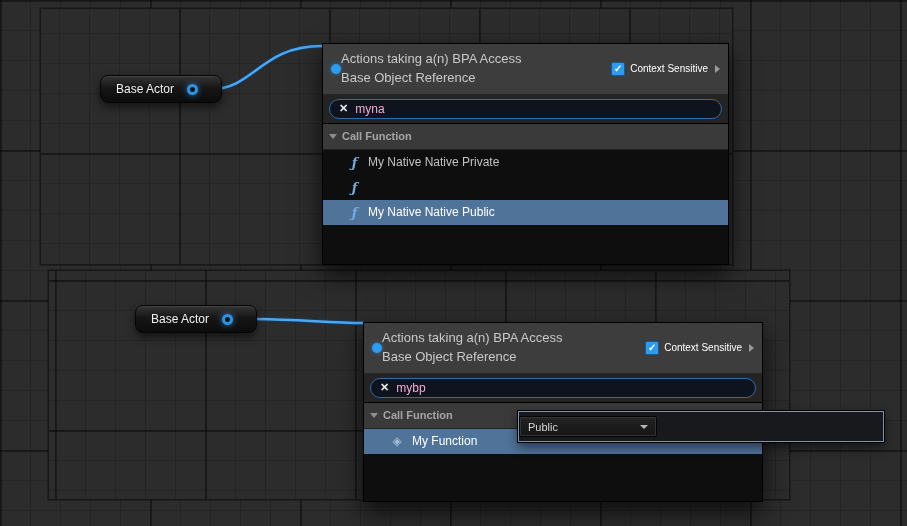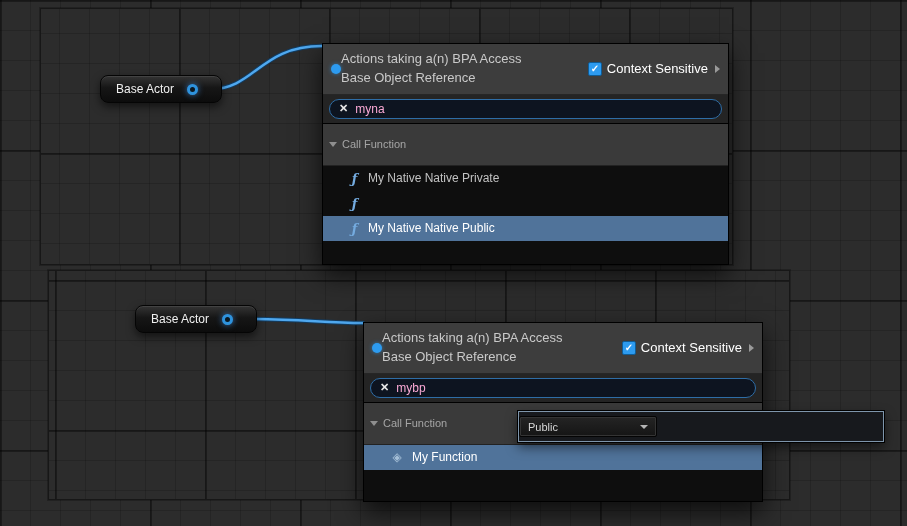--- a/index.html
+++ b/index.html
@@ -68,40 +68,40 @@
   .blue-dot{width:10px;height:10px;border-radius:50%;background:#2d9bf0;flex:0 0 auto;
     box-shadow:0 0 4px rgba(45,155,240,.6);}
   .menu-title{flex:1;color:#c9c9c9;font-size:13px;line-height:1.45;}
   .ctx{display:flex;align-items:center;gap:5px;flex:0 0 auto;}
   .checkbox{
     width:14px;height:14px;box-sizing:border-box;border-radius:2px;
     background:#2d9bf0;border:1px solid #0f5c96;
     display:flex;align-items:center;justify-content:center;
     color:#fff;font-size:10px;font-weight:bold;cursor:pointer;
   }
-  .ctx-label{color:#ffffff;font-size:13px;}
+  .ctx-label{color:#ffffff;font-size:10px;}
   .chev-right{width:0;height:0;border-left:5px solid #9a9a9a;
     border-top:4px solid transparent;border-bottom:4px solid transparent;margin-left:2px;cursor:pointer;}
 
   .search-row{padding:4px 6px;background:#242424;border-bottom:1px solid #000;flex:0 0 auto;}
   .search-box{
     height:20px;box-sizing:border-box;border-radius:10px;
     border:1px solid #2e6da6;background:#0d1420;
     display:flex;align-items:center;gap:7px;padding:0 9px;
   }
   .clear-x{color:#e8e8e8;font-size:11px;font-weight:bold;cursor:pointer;line-height:1;}
   .search-input{
     flex:1;background:transparent;border:none;outline:none;
     color:#f9a8d4;font-size:12px;font-family:inherit;padding:0;height:32px;
   }
 
   .cat-row{
     height:17px;background:#3a3a3a;border-bottom:1px solid #222;
-    display:flex;align-items:center;gap:5px;padding:12px 6px;
-    color:#a5a5a5;font-size:11px;font-weight:normal;flex:0 0 auto;cursor:pointer;
+    display:flex;align-items:center;gap:5px;padding:4px 6px;
+    color:#a5a5a5;font-size:11px;font-weight:bold;flex:0 0 auto;cursor:pointer;
   }
   .tri-down{width:0;height:0;border-top:5px solid #8f8f8f;
     border-left:4px solid transparent;border-right:4px solid transparent;}
 
   .menu-list{flex:1;background:#0e0e0e;}
   .menu-item{
     height:25px;display:flex;align-items:center;gap:9px;
     padding-left:27px;color:#c2c2c2;font-size:12px;cursor:pointer;
   }
   .menu-item.selected{background:#50739a;color:#fff;}

